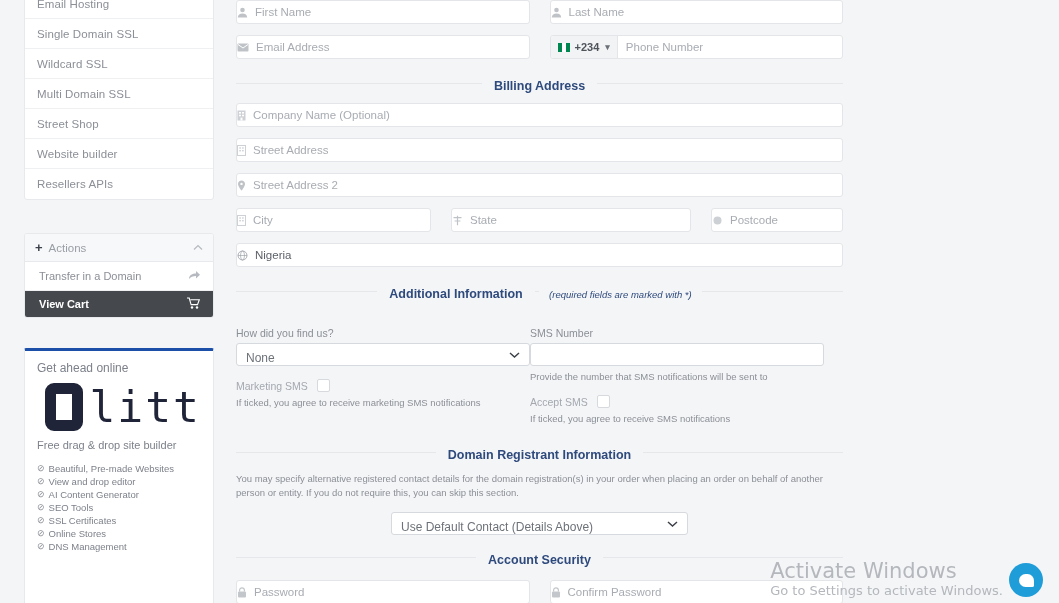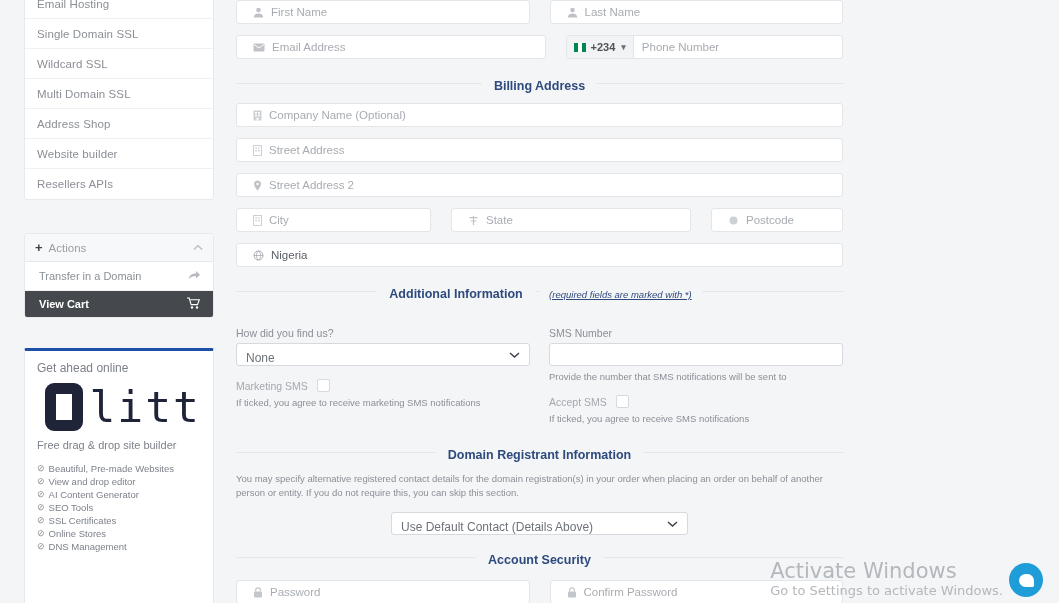--- a/index.html
+++ b/index.html
@@ -103,21 +103,21 @@
   .main { position: absolute; left: 236px; top: 0; width: 607px; }
 
   .row { display: flex; gap: 20px; margin-bottom: 11px; }
   .fld {
     position: relative;
     height: 24px;
     background: #ffffff;
     border: 1px solid #e3e5e8;
     border-radius: 3px;
     display: flex; align-items: center;
-    padding: 0 16px;
+    padding: 0 0;
     font-size: 11.5px;
     color: #a8acb2;
     flex: 1;
     white-space: nowrap;
     overflow: hidden;
   }
   .fld .fi { color: #bfc3c8; font-size: 10px; margin-right: 7px; display: inline-flex; }
   .fld.value { color: #5d6168; }
 
   .phone-wrap {
@@ -147,21 +147,21 @@
     content: ""; position: absolute; left: 0; right: 0; top: 7px;
     border-top: 1px solid #e6e7ea;
   }
   .sec span {
     position: relative; background: #f4f5f7; padding: 0 12px;
     font-size: 12.5px; color: #2e4a7d; font-weight: 700;
   }
   .sec.tall { height: 30px; }
   .sec .hint {
     display: block; font-size: 9.5px; color: #2e4a7d; font-style: italic;
-    font-weight: 400; margin-top: 1px; text-decoration: underline;
+    font-weight: 400; margin-top: 1px;
   }
 
   
   .half { width: 294px; }
   .lbl { font-size: 10.5px; color: #8b8f96; margin-bottom: 4px; }
   .sel {
     position: relative; height: 23px; background: #ffffff;
     border: 1px solid #d6d9dd; border-radius: 3px;
     display: flex; align-items: center; padding: 7px 24px 0 9px;
     font-size: 12px; color: #6d7279;
@@ -217,21 +217,21 @@
       <div class="nav-item">
         <span>Single Domain SSL</span>
       </div>
       <div class="nav-item">
         <span>Wildcard SSL</span>
       </div>
       <div class="nav-item">
         <span>Multi Domain SSL</span>
       </div>
       <div class="nav-item">
-        <span>Address Shop</span>
+        <span>Street Shop</span>
       </div>
       <div class="nav-item">
         <span>Website builder</span>
       </div>
       <div class="nav-item">
         <span>Resellers APIs</span>
       </div>
     </div>
 
     <div class="actions-card">
@@ -444,21 +444,21 @@
         </span>
         <span>Nigeria</span>
       </div>
     </div>
 
     <div class="sec tall">
       <span>Additional Information</span>
       <span class="hint" style="position:relative;background:#f4f5f7;display:inline-block;padding:0 10px;">(required fields are marked with *)</span>
     </div>
 
-    <div style="display:flex; gap:19px;">
+    <div style="display:flex; ">
       <div class="half">
         <div class="lbl">How did you find us?</div>
         <div class="sel">
           <span>None</span>
           <span class="car">
             <svg width="11" height="7" viewBox="0 0 11 7">
                 <path d="M1 1.4L5.5 5.6L10 1.4" stroke="#3c4149" stroke-width="1.4" fill="none"></path>
               </svg>
           </span>
         </div>

